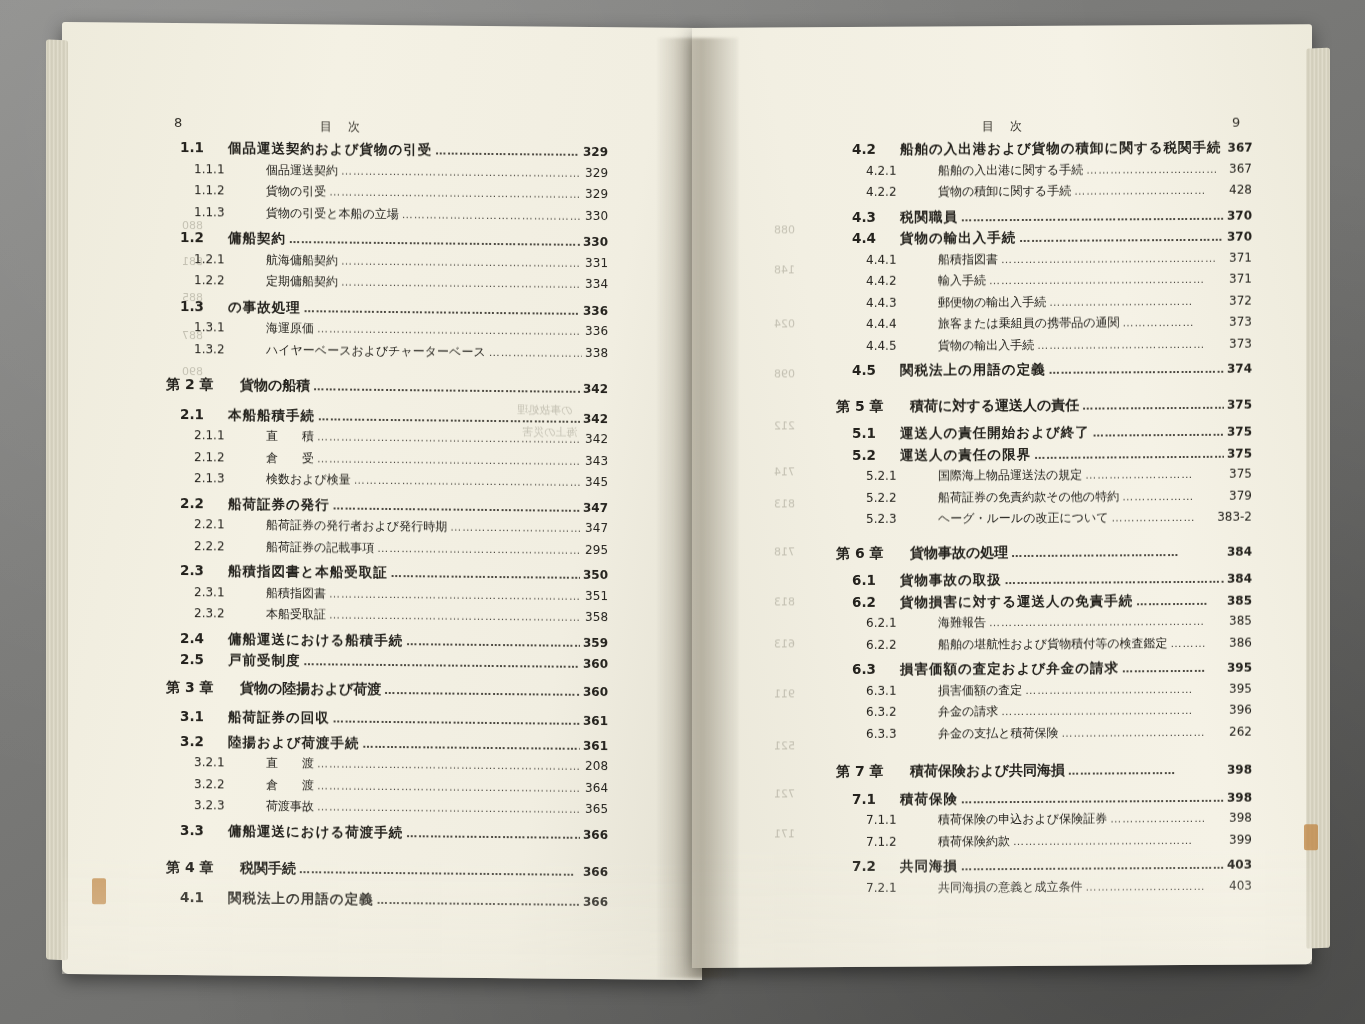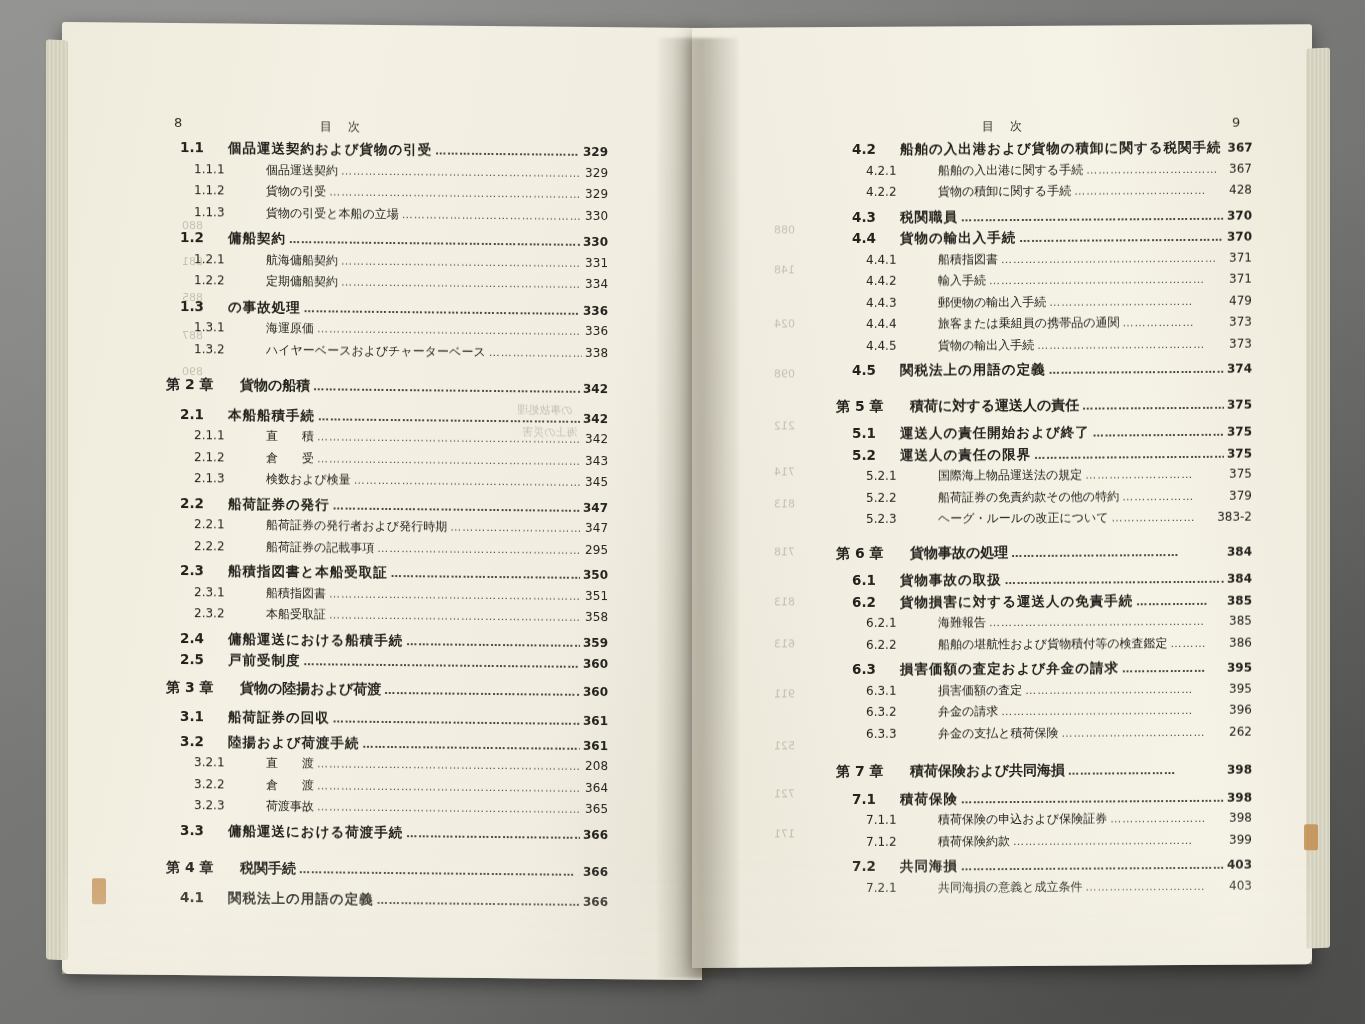--- a/index.html
+++ b/index.html
@@ -513,21 +513,21 @@
             <span class="num">4.4.2</span>
             <span class="ttl">輸入手続</span>
             <span class="dots">………………………………………………</span>
             <span class="pg">371</span>
           </div>
 
           <div class="row lvl3" style="margin-left:174px; width:386px;">
             <span class="num">4.4.3</span>
             <span class="ttl">郵便物の輸出入手続</span>
             <span class="dots">………………………………</span>
-            <span class="pg">479</span>
+            <span class="pg">372</span>
           </div>
 
           <div class="row lvl3" style="margin-left:174px; width:386px;">
             <span class="num">4.4.4</span>
             <span class="ttl">旅客または乗組員の携帯品の通関</span>
             <span class="dots">………………</span>
             <span class="pg">373</span>
           </div>
 
           <div class="row lvl3" style="margin-left:174px; width:386px;">

